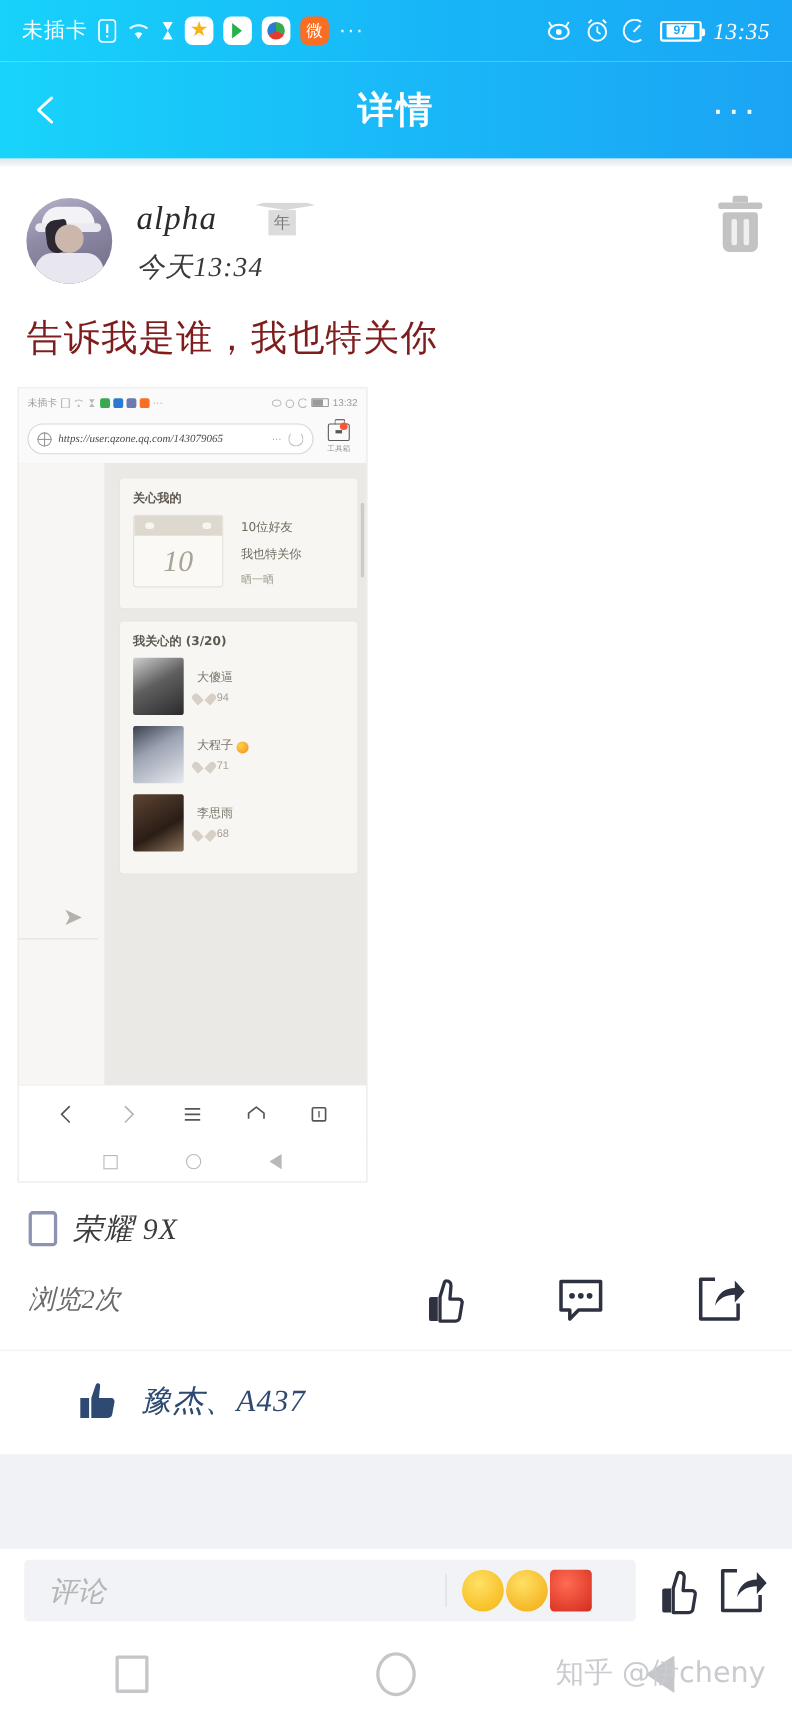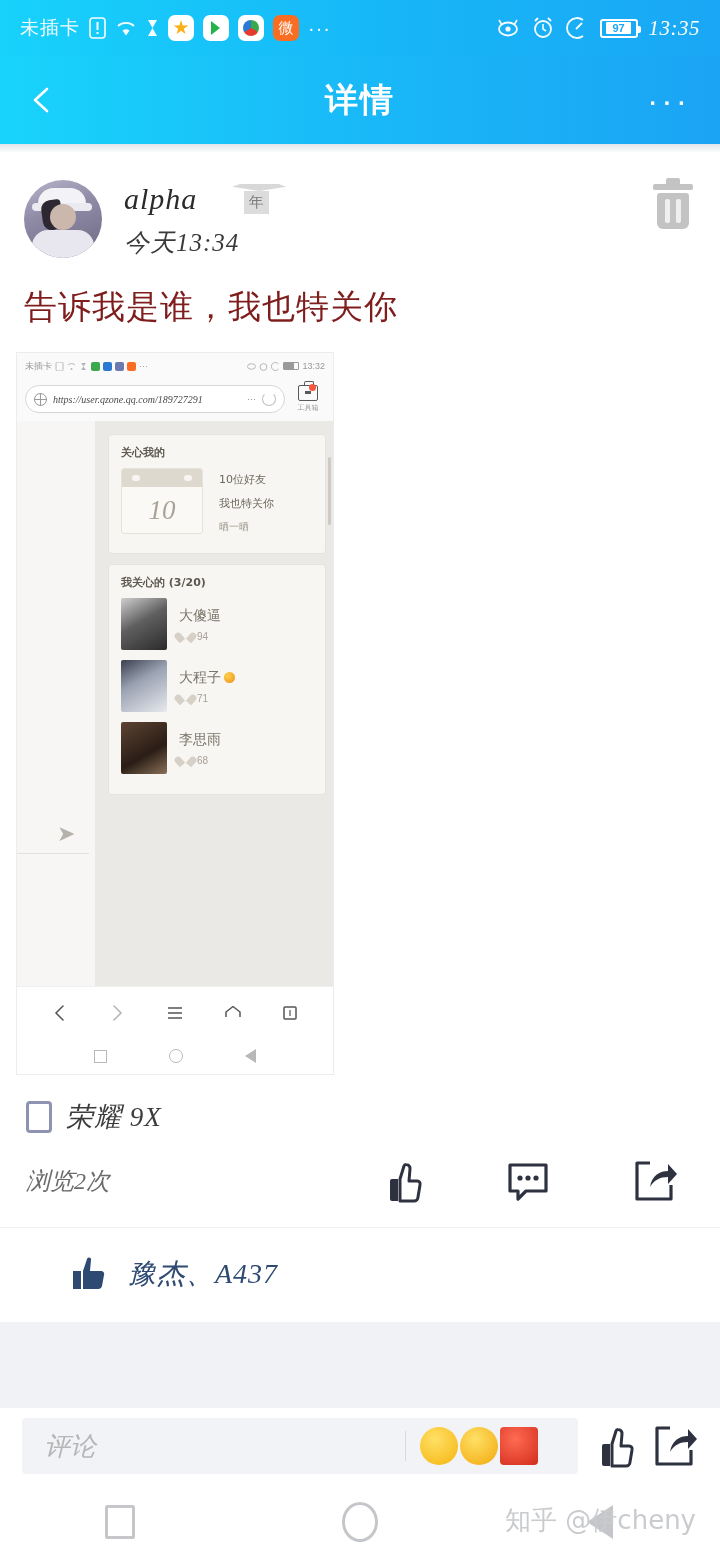--- a/index.html
+++ b/index.html
@@ -166,22 +166,22 @@
   .care-lines { padding-top:4px; }
   .care-lines div { font-size:11px; color:#6e685d; margin-bottom:9px;
          font-family:"DejaVu Sans", sans-serif; }
   .care-lines div.sm { font-size:10px; color:#a49d91; }
 
   .fr { display:flex; align-items:center; gap:12px; margin-bottom:10px; }
   .fr-av { width:46px; height:52px; border-radius:2px; flex:none; }
   .fr-av.a { background:linear-gradient(150deg,#cfcfcf,#5f5f5f 45%,#2b2b2b); }
   .fr-av.b { background:linear-gradient(150deg,#3a3f4d,#9aa2b2 40%,#e7e9ee); }
   .fr-av.c { background:linear-gradient(150deg,#5d4433,#2a1d16 60%,#8a7158); }
-  .fr-info .nm { font-size:14px; color:#7b756a; margin-bottom:6px; display:flex;
-         align-items:center; gap:3px; font-family:"DejaVu Sans", sans-serif; }
+  .fr-info .nm { font-size:11px; color:#7b756a; margin-bottom:6px; display:flex;
+         align-items:flex-end; gap:3px; font-family:"DejaVu Sans", sans-serif; }
   .fr-info .nm .em { width:11px; height:11px; border-radius:50%;
          background:radial-gradient(circle at 35% 35%,#ffd24a,#f08c1b); display:inline-block; }
   .fr-info .lk { font-size:10px; color:#a7a097; display:flex; align-items:center; gap:5px; }
   .heart { width:13px; height:11px; position:relative; display:inline-block; }
   .heart:before, .heart:after { content:""; position:absolute; top:0; width:7px; height:10px;
          background:#d6d0c6; border-radius:4px 4px 0 0; }
   .heart:before { left:0; transform:rotate(-42deg); transform-origin:50% 100%; }
   .heart:after { right:0; transform:rotate(42deg); transform-origin:50% 100%; }
 
   .shot-scroll { position:absolute; right:2px; top:36px; width:3px; height:68px;
@@ -382,21 +382,21 @@
                 <path d="M7.5 2 A4 4 0 1 0 7.5 7" fill="none" stroke="#9a9a9a"></path>
               </svg></span>
           <span style="display:inline-block;width:16px;height:8px;border:1px solid #9a9a9a;border-radius:1px;background:linear-gradient(90deg,#9a9a9a 70%,transparent 0)"></span>
           <span>13:32</span>
         </div>
       </div>
 
       <div class="shot-url">
         <div class="url-pill">
           <span class="globe"></span>
-          <span class="url-txt">https://user.qzone.qq.com/189727291</span>
+          <span class="url-txt">https://user.qzone.qq.com/143079065</span>
           <span style="font-size:9px;color:#8a8a8a">···</span>
           <span class="refresh"></span>
         </div>
         <div class="toolbox">
           <div class="tb-ico">
               <span class="tb-dot"></span>
             </div>
           <div class="tb-lbl">工具箱</div>
         </div>
       </div>

